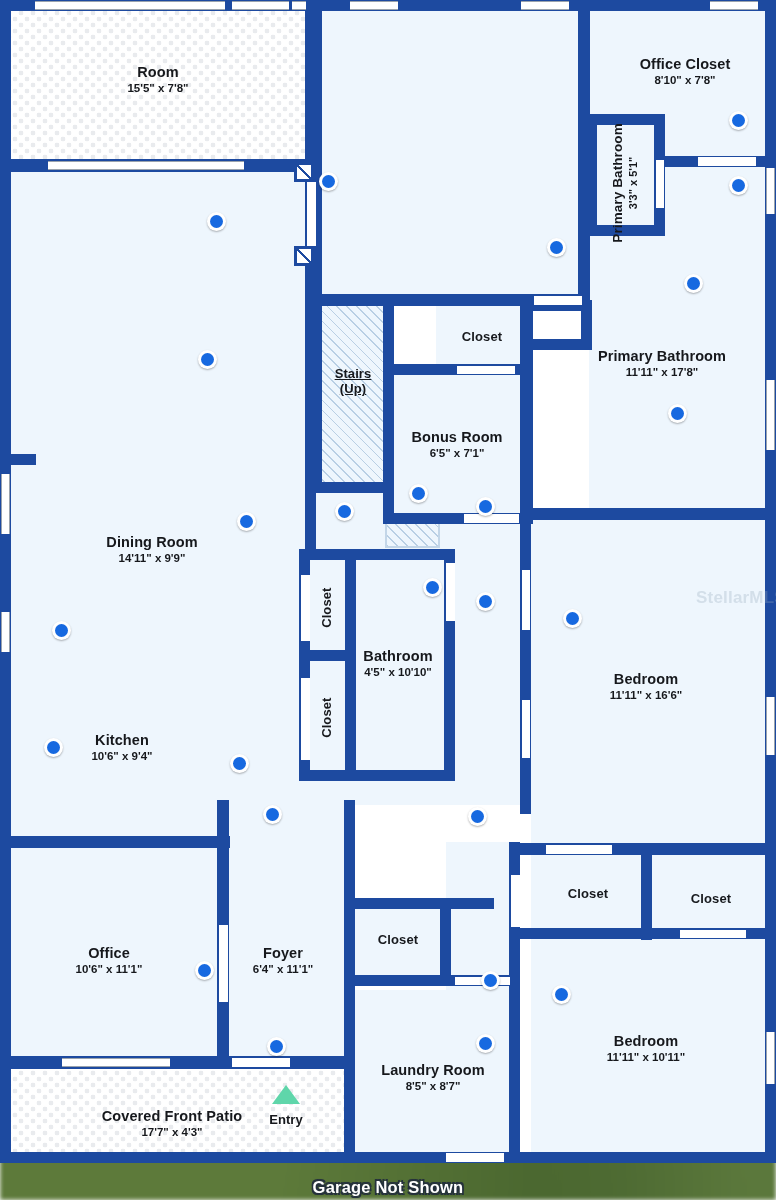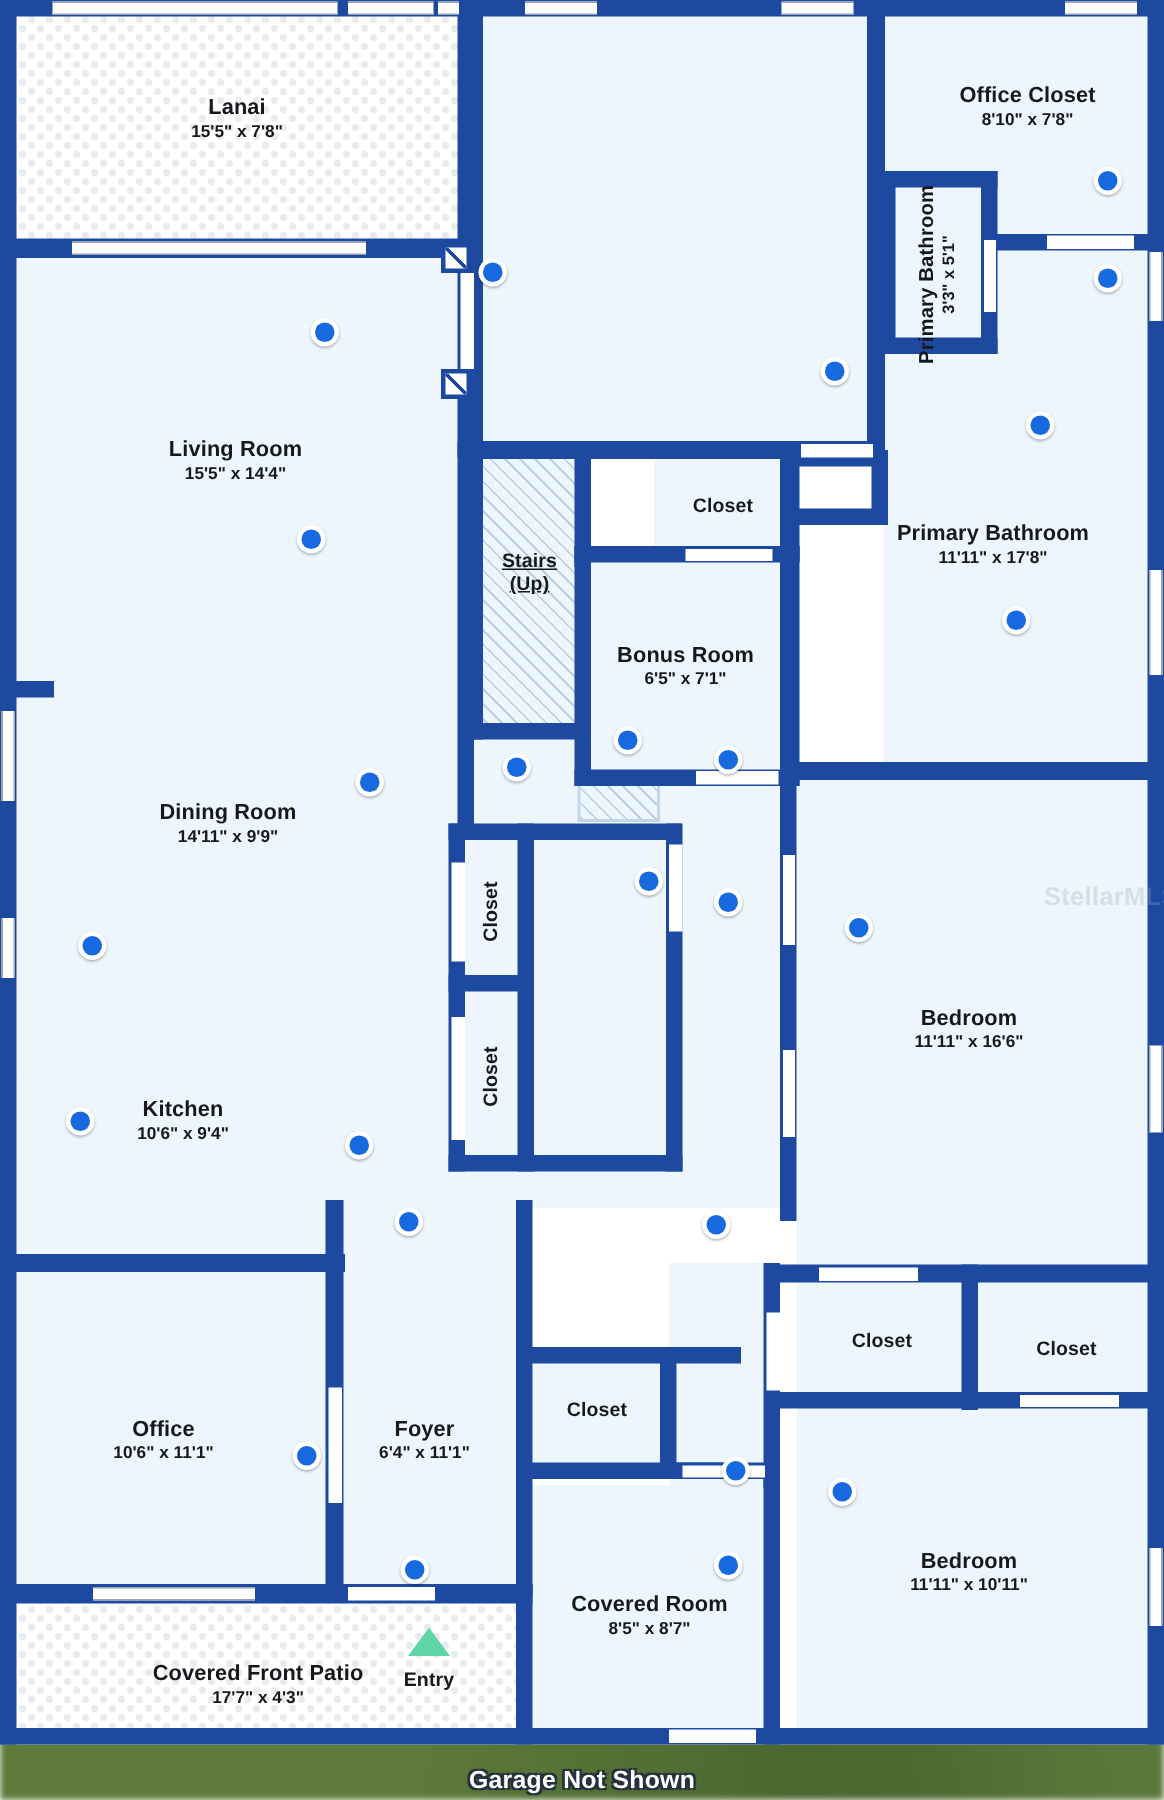--- a/index.html
+++ b/index.html
@@ -319,44 +319,40 @@
 
   <div class="win-v" style="left:1px;top:474px;width:9px;height:60px;"></div>
   <div class="win-v" style="left:1px;top:612px;width:9px;height:40px;"></div>
   <div class="win-v" style="left:766px;top:168px;width:9px;height:46px;"></div>
   <div class="win-v" style="left:766px;top:380px;width:9px;height:70px;"></div>
   <div class="win-v" style="left:766px;top:697px;width:9px;height:58px;"></div>
   <div class="win-v" style="left:766px;top:1032px;width:9px;height:52px;"></div>
   <div class="win-h" style="left:62px;top:1058px;width:108px;height:9px;"></div>
 
   <div class="label" style="left:88px;top:64px;width:140px;">
-    <span class="nm">Lanai</span>
+    <span class="nm">Room</span>
     <span class="dim">15'5" x 7'8"</span>
   </div>
 
 
   <div class="label" style="left:595px;top:56px;width:180px;">
     <span class="nm">Office Closet</span>
     <span class="dim">8'10" x 7'8"</span>
   </div>
 
   <div class="label vert" style="left:545px;top:168px;width:160px;transform:rotate(-90deg);">
     <span class="nm" style="font-size:13.5px;">Primary Bathroom</span>
     <span class="dim" style="font-size:11px;">3'3" x 5'1"</span>
   </div>
 
   <div class="label" style="left:572px;top:348px;width:180px;">
     <span class="nm">Primary Bathroom</span>
     <span class="dim">11'11" x 17'8"</span>
   </div>
 
-  <div class="label" style="left:67px;top:292px;width:180px;">
-    <span class="nm">Living Room</span>
-    <span class="dim">15'5" x 14'4"</span>
-  </div>
 
   <div class="label sm" style="left:307px;top:366px;width:92px;text-decoration:underline;">
     <span class="nm">Stairs</span>
     <span class="nm">(Up)</span>
   </div>
 
   <div class="label sm" style="left:436px;top:329px;width:92px;">
     <span class="nm">Closet</span>
   </div>
 
@@ -371,20 +367,24 @@
   </div>
 
   <div class="label sm vert" style="left:287px;top:600px;width:80px;transform:rotate(-90deg);">
     <span class="nm">Closet</span>
   </div>
 
   <div class="label sm vert" style="left:287px;top:710px;width:80px;transform:rotate(-90deg);">
     <span class="nm">Closet</span>
   </div>
 
+  <div class="label" style="left:315px;top:648px;width:166px;">
+    <span class="nm">Bathroom</span>
+    <span class="dim">4'5" x 10'10"</span>
+  </div>
 
   <div class="label" style="left:566px;top:671px;width:160px;">
     <span class="nm">Bedroom</span>
     <span class="dim">11'11" x 16'6"</span>
   </div>
 
   <div class="label" style="left:42px;top:732px;width:160px;">
     <span class="nm">Kitchen</span>
     <span class="dim">10'6" x 9'4"</span>
   </div>
@@ -410,21 +410,21 @@
   <div class="label sm" style="left:665px;top:891px;width:92px;">
     <span class="nm">Closet</span>
   </div>
 
   <div class="label" style="left:566px;top:1033px;width:160px;">
     <span class="nm">Bedroom</span>
     <span class="dim">11'11" x 10'11"</span>
   </div>
 
   <div class="label" style="left:353px;top:1062px;width:160px;">
-    <span class="nm">Covered Room</span>
+    <span class="nm">Laundry Room</span>
     <span class="dim">8'5" x 8'7"</span>
   </div>
 
   <div class="label" style="left:77px;top:1108px;width:190px;">
     <span class="nm">Covered Front Patio</span>
     <span class="dim">17'7" x 4'3"</span>
   </div>
 
   <div class="entry-arrow" style="left:272px;top:1085px;"></div>
   <div class="label sm" style="left:244px;top:1112px;width:84px;">

